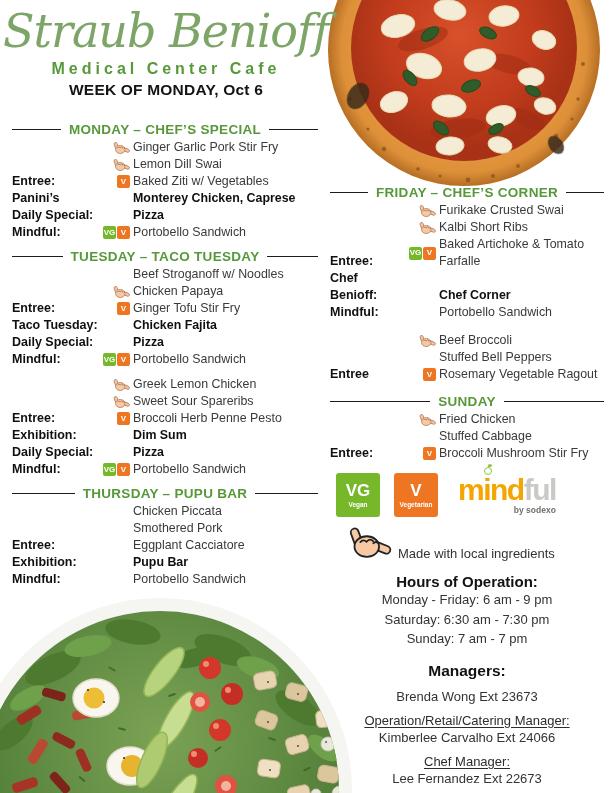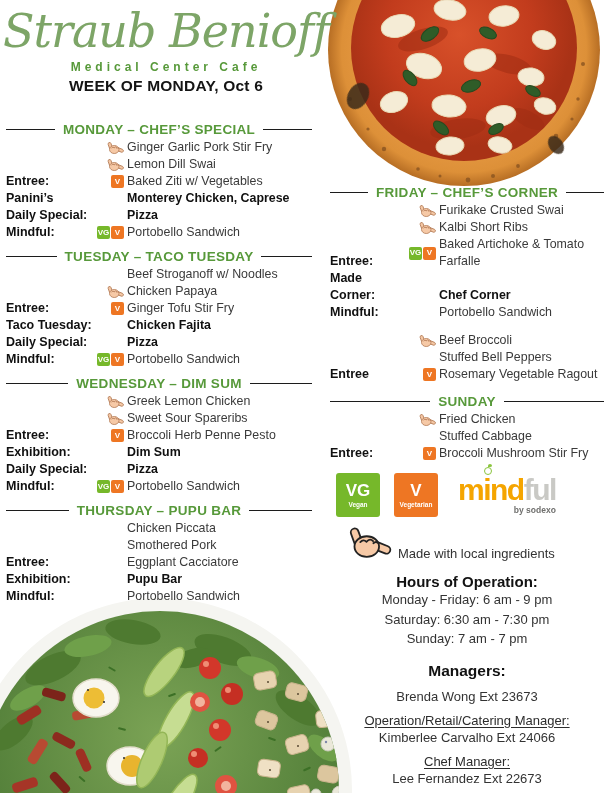--- a/index.html
+++ b/index.html
@@ -17,25 +17,25 @@
     position:relative;overflow:hidden;background:#ffffff;
     font-family:"Liberation Sans",sans-serif;color:var(--ink);
   }
 
   
   .brand{position:absolute;left:0;top:2px;width:332px;text-align:center;z-index:3}
   .brand-script{
     font-family:"DejaVu Serif",serif;font-style:italic;font-weight:400;
     font-size:46px;line-height:1.3;color:var(--brand-green);letter-spacing:-1px;white-space:nowrap;
   }
-  .brand-sub{margin-top:-2px;font-size:12px;font-weight:700;letter-spacing:4px;color:var(--heading-green)}
+  .brand-sub{margin-top:-2px;font-size:16px;font-weight:700;letter-spacing:4px;color:var(--heading-green)}
   .week-title{font-size:15.5px;font-weight:800;color:#141414;margin-top:3px;letter-spacing:.2px}
 
   
-  .col-left{position:absolute;left:6px;top:122px;width:306px;z-index:2}
+  .col-left{position:absolute;left:12px;top:122px;width:306px;z-index:2}
   .col-right{position:absolute;left:330px;top:185px;width:274px;z-index:2}
 
   .day{margin-bottom:8px}
   .col-right .day{margin-bottom:11px}
   .day-header{display:flex;align-items:center;gap:8px;margin-bottom:2px}
   .day-header .rule{flex:1;height:1.5px;background:#1c1c1c}
   .day-title{font-size:13.5px;font-weight:800;color:var(--heading-green);letter-spacing:.3px;white-space:nowrap}
 
   .group{display:flex;align-items:flex-end}
   .group-label{flex:0 0 88px;font-weight:700;font-size:12.5px;line-height:17px;color:#101010}
@@ -447,25 +447,20 @@
             <span class="icons">
               <span class="chip vg">VG</span>
               <span class="chip v">V</span>
             </span>
             <span class="item-text">Portobello Sandwich</span>
           </div>
         </div>
       </div>
     </section>
     <section class="day">
-      <div class="day-header">
-        <span class="rule"></span>
-        <span class="day-title">WEDNESDAY – DIM SUM</span>
-        <span class="rule"></span>
-      </div>
       <div class="group">
         <div class="group-label">Entree:</div>
         <div class="items">
           <div class="item">
             <span class="icons">
               <span class="shaka shaka-sm"><svg viewBox="0 0 34 26" width="100%" height="100%" preserveAspectRatio="xMidYMid meet">
                   <g fill="#f6c9a6" stroke="#b27a55" stroke-width="1.6" stroke-linejoin="round">
                     <rect x="3.6" y="0.8" width="6" height="14.5" rx="3" transform="rotate(-20 6.6 8)"></rect>
                     <rect x="19" y="13" width="14" height="6" rx="3" transform="rotate(22 26 16)"></rect>
                     <ellipse cx="14.5" cy="15" rx="9.5" ry="8"></ellipse>
@@ -627,21 +622,21 @@
             <div class="item">
               <span class="icons">
                 <span class="chip vg">VG</span>
                 <span class="chip v">V</span>
               </span>
               <span class="item-text">Baked Artichoke &amp; Tomato Farfalle</span>
             </div>
           </div>
         </div>
         <div class="group">
-          <div class="group-label">Made Corner:</div>
+          <div class="group-label">Chef Benioff:</div>
           <div class="items">
             <div class="item">
               <span class="icons"></span>
               <span class="item-text bold">Chef Corner</span>
             </div>
           </div>
         </div>
         <div class="group">
           <div class="group-label">Mindful:</div>
           <div class="items">

